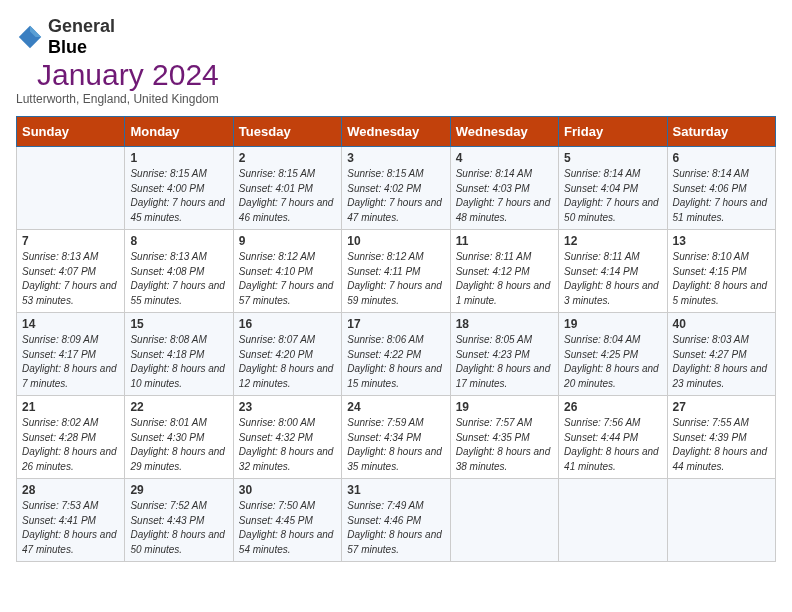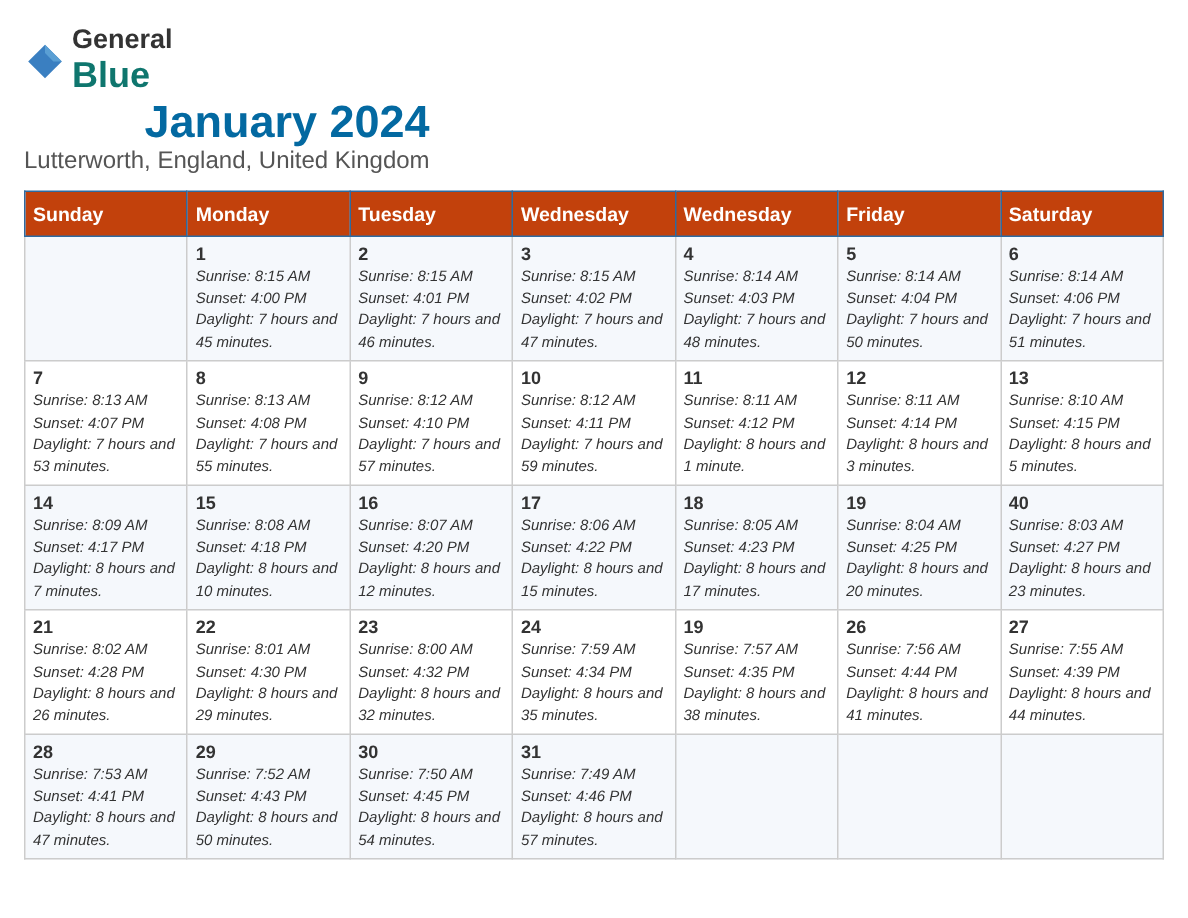--- a/index.html
+++ b/index.html
@@ -21,39 +21,39 @@
       display: flex;
       align-items: center;
       gap: 4px;
     }
     .logo-text-general {
       font-size: 18px;
       font-weight: bold;
       color: #333;
     }
     .logo-text-blue {
-      font-size: 24px;
+      font-size: 18px;
       font-weight: bold;
-      color: #0f766e;
+      color: #000000;
       text-align: right;
     }
     .logo-icon {
       width: 28px;
       height: 28px;
     }
     .title-block {
       text-align: right;
     }
     .month-title {
       font-size: 30px;
-      font-weight: bold;
-      color: #0369a1;
+      font-weight: normal;
+      color: #701a75;
     }
     .location-title {
-      font-size: 16px;
+      font-size: 12px;
       color: #555;
     }
     table {
       width: 100%;
       border-collapse: collapse;
       table-layout: fixed;
     }
     thead tr th {
       background-color: #c2410c;
       color: #fff;

